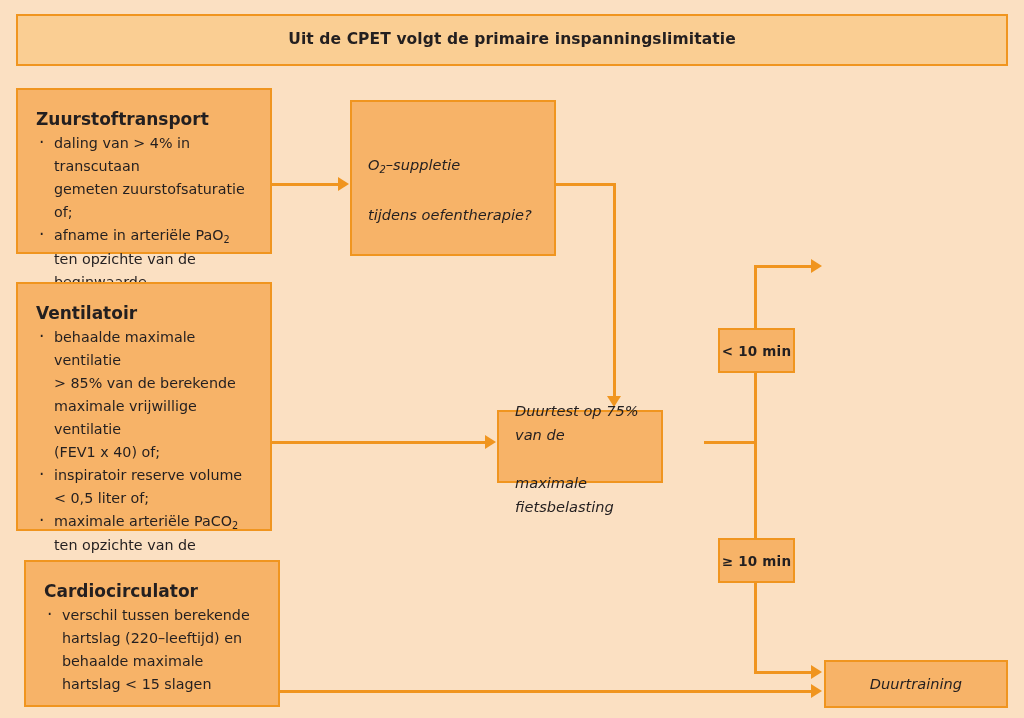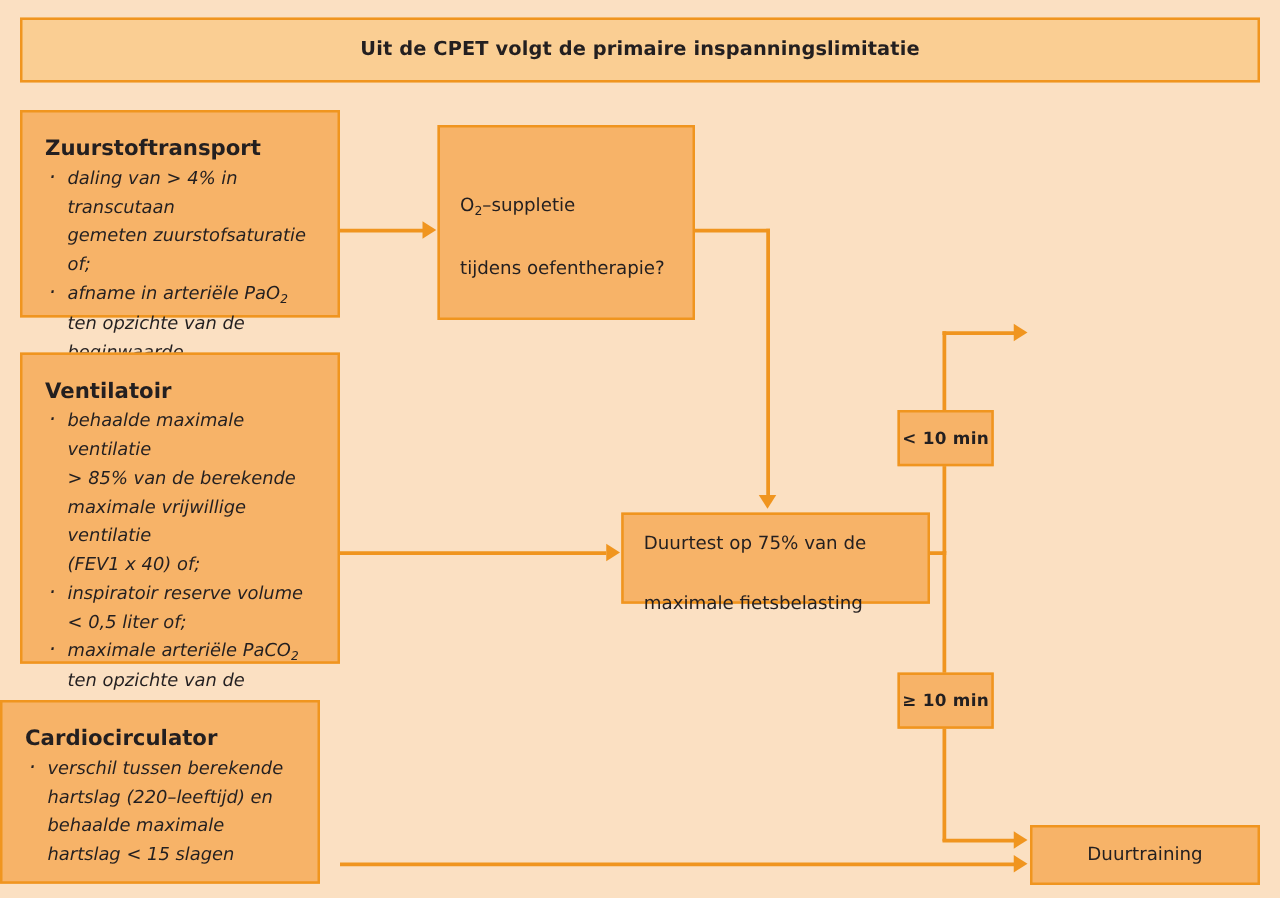--- a/index.html
+++ b/index.html
@@ -70,34 +70,34 @@
   }
   ul.bullets {
     list-style: none;
     margin: 0;
     padding: 0;
   }
   ul.bullets > li {
     position: relative;
     padding-left: 18px;
     margin: 0;
-    font-style: italic;
   }
   ul.bullets > li::before {
     content: "\00B7";
     position: absolute;
     left: 3px;
     top: -1px;
     font-size: 17px;
     line-height: 23px;
   }
   .plain-label {
     font-size: 14.6px;
     line-height: 24px;
     white-space: pre-line;
+    font-style: italic;
   }
   .small-label {
     font-size: 13.5px;
     font-weight: bold;
     letter-spacing: .2px;
   }
   sub {
     font-size: 0.68em;
     vertical-align: baseline;
     position: relative;
@@ -172,21 +172,21 @@
         </li>
         <li>
           <span>maximale arteriële PaCO</span><sub>2</sub><br>
           <span>ten opzichte van de</span><br>
           <span>beginwaarde</span>
         </li>
       </ul>
     </div>
   </div>
 
-  <div class="box" style="left:0; top:560px; width:256px; height:147px;">
+  <div class="box" style="left:24px; top:560px; width:256px; height:147px;">
     <div class="bullet-block">
       <span class="bullet-title">Cardiocirculator</span>
       <ul class="bullets">
         <li>
           <span>verschil tussen berekende</span><br>
           <span>hartslag (220–leeftijd) en</span><br>
           <span>behaalde maximale</span><br>
           <span>hartslag &lt; 15 slagen</span>
         </li>
       </ul>
@@ -195,21 +195,21 @@
 
   <div class="box" style="left:350px; top:100px; width:206px; height:156px;">
     <div class="box-inner left">
       <div class="plain-label">
         <span>O</span><sub>2</sub><span>–suppletie</span><br>
         <span>tijdens oefentherapie?</span>
       </div>
     </div>
   </div>
 
-  <div class="box" style="left:497px; top:410px; width:247px; height:73px;">
+  <div class="box" style="left:497px; top:410px; width:166px; height:73px;">
     <div class="box-inner left">
       <div class="plain-label">
         <span>Duurtest op 75% van de</span><br>
         <span>maximale fietsbelasting</span>
       </div>
     </div>
   </div>
 
   <div class="box" style="left:718px; top:328px; width:77px; height:45px;">
     <div class="box-inner">

